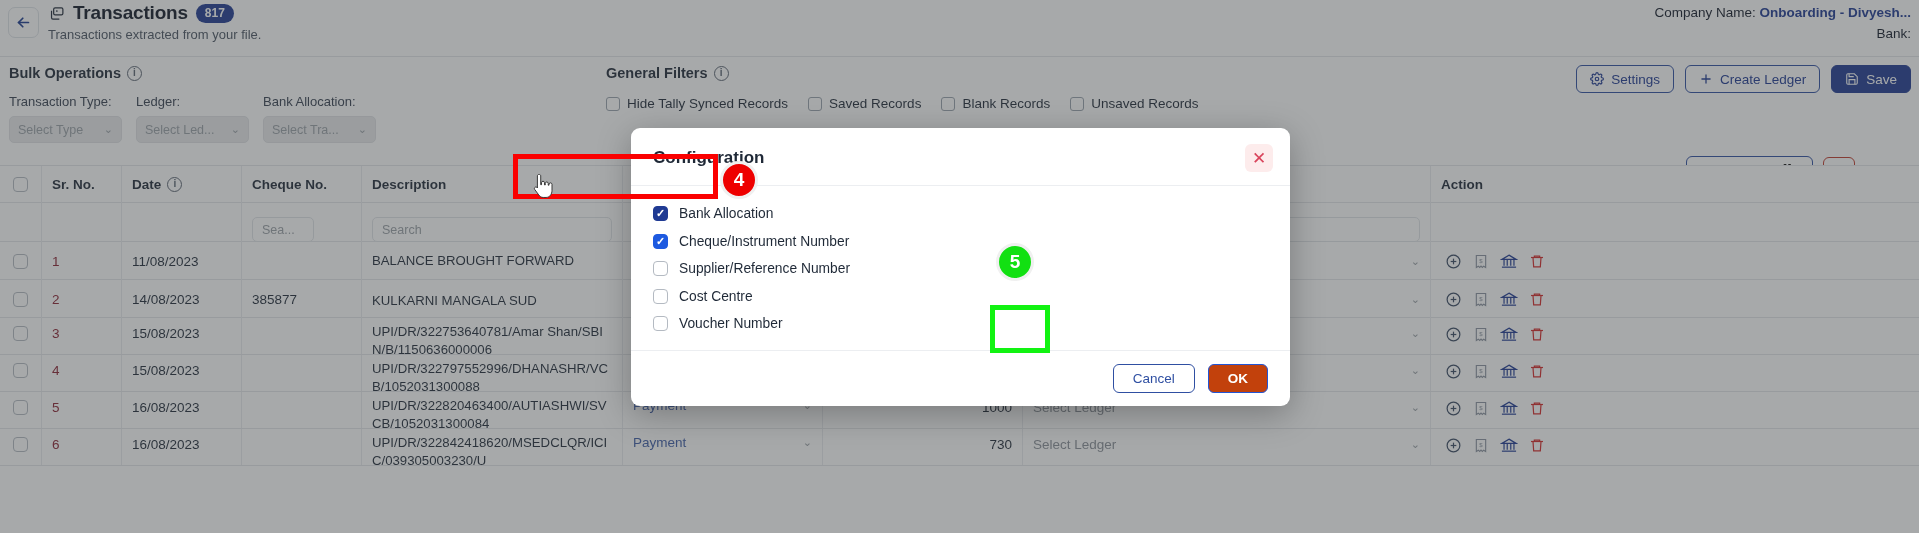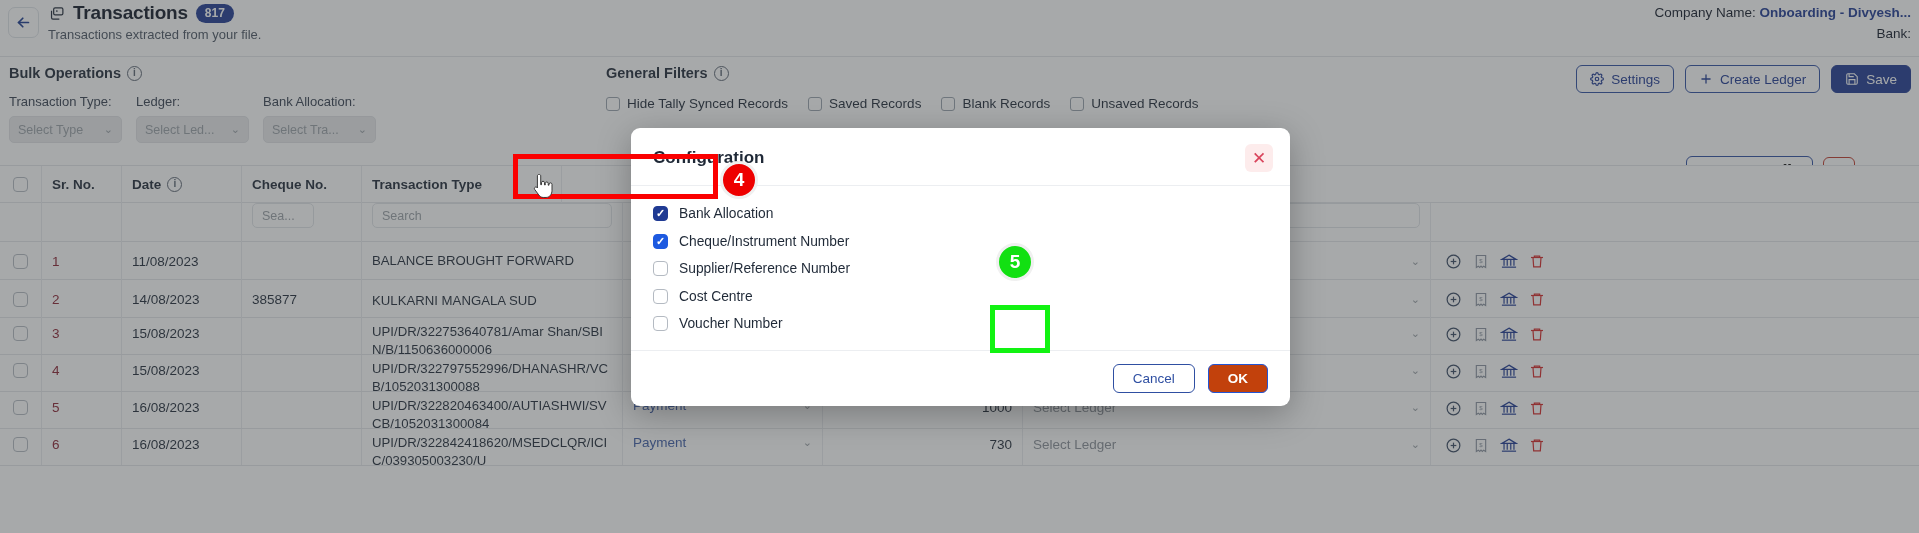--- a/index.html
+++ b/index.html
@@ -104,21 +104,21 @@
   .c-date  { width:120px; }
   .c-chq   { width:120px; }
   .c-desc  { width:261px; }
   .c-type  { width:200px; }
   .c-amt   { width:200px; justify-content:flex-end; }
   .c-ledg  { width:408px; }
   .c-act   { width:auto; flex:1; border-right:none; }
   .hrow { height:37px; align-items:center; }
   .hrow .cell { align-items:center; padding-top:0; padding-bottom:0; height:37px; }
   .srow { height:39px; }
-  .srow .cell { align-items:flex-start; padding-top:0; padding-bottom:0; height:39px; }
+  .srow .cell { align-items:flex-end; padding-top:0; padding-bottom:0; height:39px; }
   .search-inp {
     height:25px; border:1px solid #e1e4e8; border-radius:5px; background:#fff;
     color:#9aa0a6; font-size:12.5px; display:flex; align-items:center; padding:0 9px; width:100%;
   }
   .search-sm { width:62px; }
   .rbox { width:15px; height:15px; border:1.6px solid #b4bac2; border-radius:4px; background:#fff; }
   .sr-num { color:#8b2232; font-size:13.5px; }
   .tx { font-size:13.5px; color:#1f2937; }
   .desc-tx { font-size:13.2px; color:#1f2937; line-height:18px; word-break:break-all; }
   .dd {
@@ -313,20 +313,21 @@
       <div class="trow hrow">
         <div class="cell c-chk">
           <span class="rbox"></span>
         </div>
         <div class="cell c-sr th">Sr. No.</div>
         <div class="cell c-date th">
           <span>Date</span>
           <i class="info-i" style="margin-left:6px">i</i>
         </div>
         <div class="cell c-chq th">Cheque No.</div>
+        <div class="cell c-desc th">Description</div>
         <div class="cell c-type th">Transaction Type</div>
         <div class="cell c-amt th">Amount</div>
         <div class="cell c-ledg th">Ledger</div>
         <div class="cell c-act th">Action</div>
       </div>
 
       <div class="trow srow">
         <div class="cell c-chk"></div>
         <div class="cell c-sr"></div>
         <div class="cell c-date"></div>

